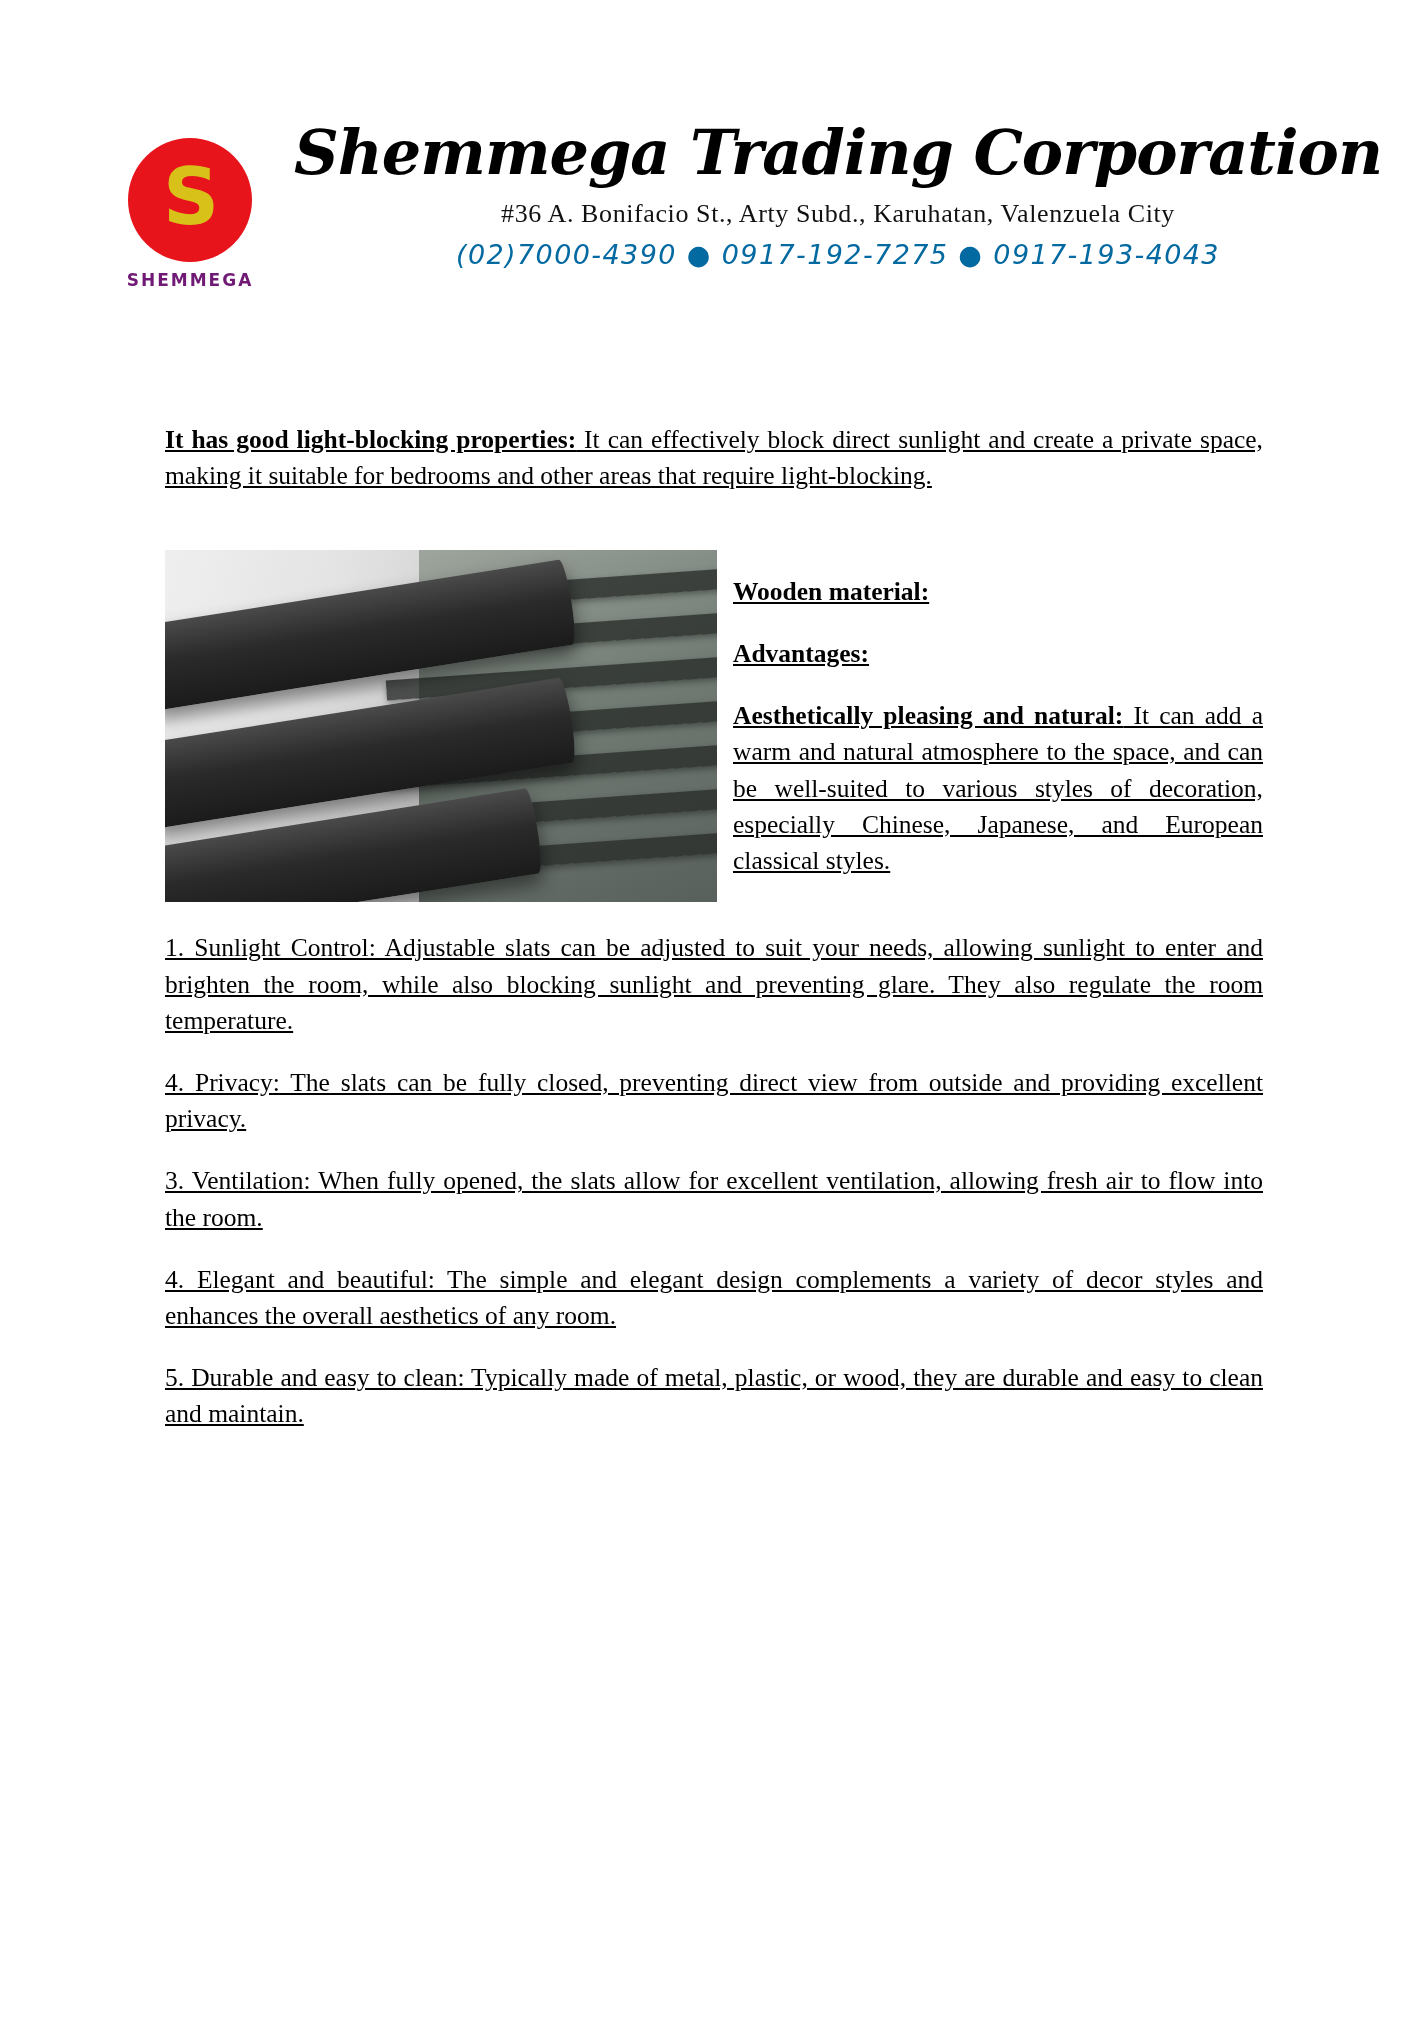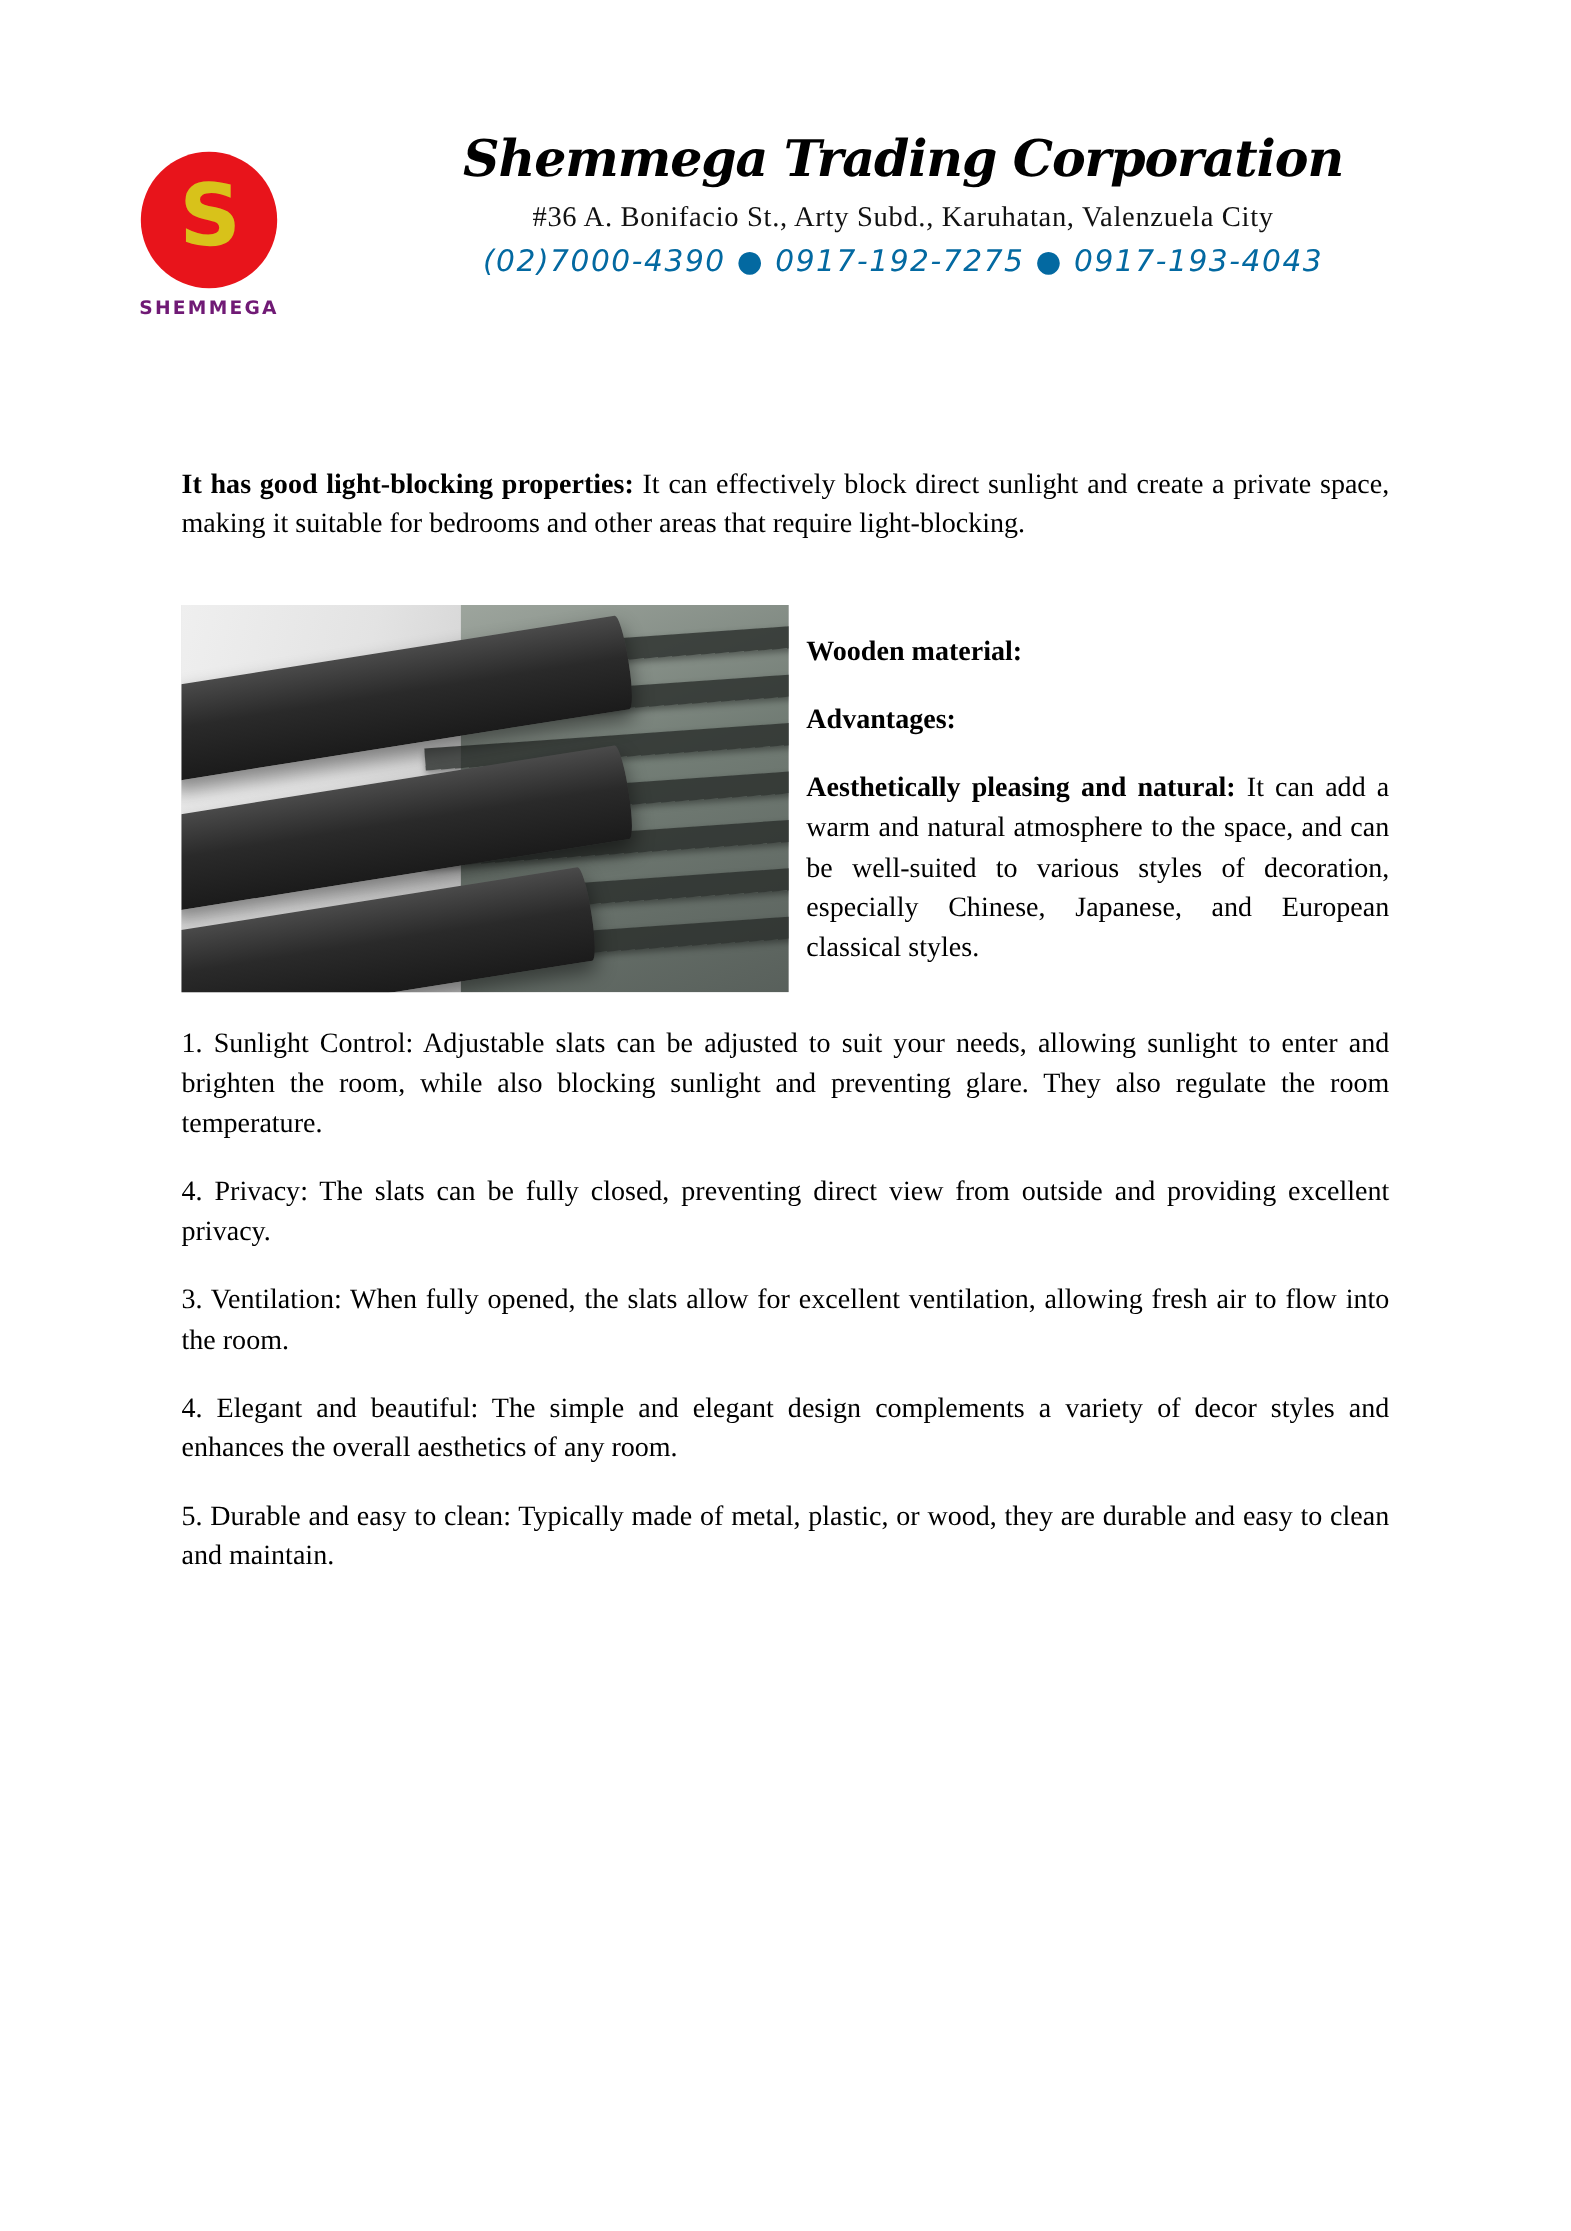--- a/index.html
+++ b/index.html
@@ -68,21 +68,21 @@
   .head-text {
     flex: 1;
     padding-left: 14px;
     padding-right: 80px;
     text-align: center;
   }
   .company-name {
     font-family: "DejaVu Serif", serif;
     font-style: italic;
     font-weight: bold;
-    font-size: 46px;
+    font-size: 62px;
     line-height: 1.05;
     letter-spacing: -1px;
     color: #000;
     white-space: nowrap;
   }
   .addr-line {
     font-family: Liberation Serif, serif;
     font-size: 26px;
     letter-spacing: 0.6px;
     margin-top: 14px;
@@ -94,20 +94,21 @@
     letter-spacing: 1.4px;
     margin-top: 10px;
     color: #0369a1;
     font-style: italic;
   }
 
   
   .content {
     margin: 0 165px 0 165px;
     padding-top: 132px;
+    text-decoration: underline;
   }
   p {
     margin: 0 0 0 0;
     font-size: 25.5px;
     line-height: 1.42;
     text-align: justify;
   }
   p.lead {
     margin-bottom: 0;
   }

